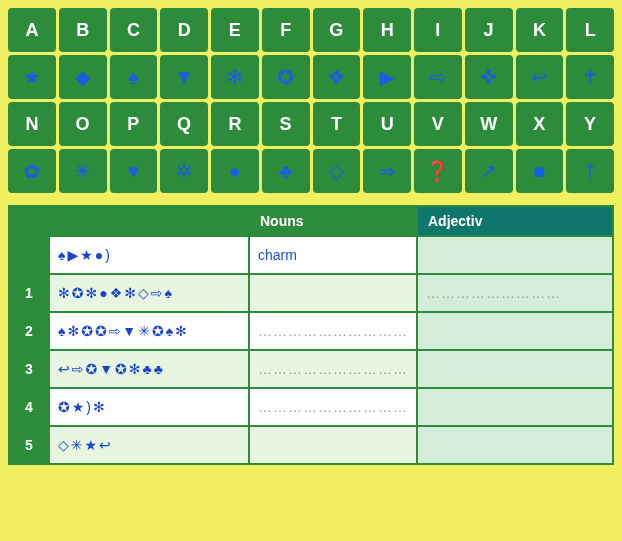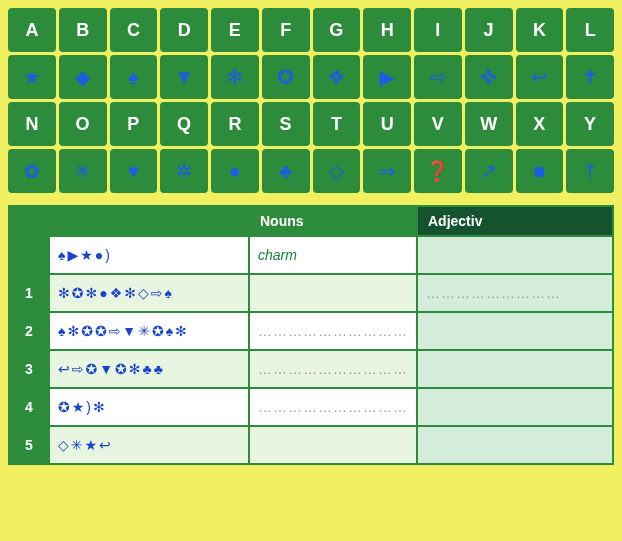--- a/index.html
+++ b/index.html
@@ -81,21 +81,21 @@
       background: #2d8c3c;
       width: 200px;
     }
 
     .puzzle-table th.nouns-header {
       background: #2d8c3c;
       width: 140px;
     }
 
     .puzzle-table th.adj-header {
-      background: #14532d;
+      background: #0f766e;
     }
 
     .puzzle-table td {
       border: 2px solid #2d8c3c;
       padding: 5px 8px;
       font-size: 14px;
       height: 38px;
       vertical-align: middle;
     }
 
@@ -116,23 +116,22 @@
       width: 36px;
     }
 
     .code-cell {
       font-size: 18px;
       color: #1a44cc;
       letter-spacing: 2px;
     }
 
     .answer-cell {
-      font-style: italic;
-      font-size: 14px;
-      color: #15803d;
+      font-size: 14px;
+      color: #1d4ed8;
     }
 
     .dots-cell {
       color: #999;
       font-size: 12px;
       letter-spacing: 1px;
     }
 
     .light-green {
       background: #d4edda !important;

